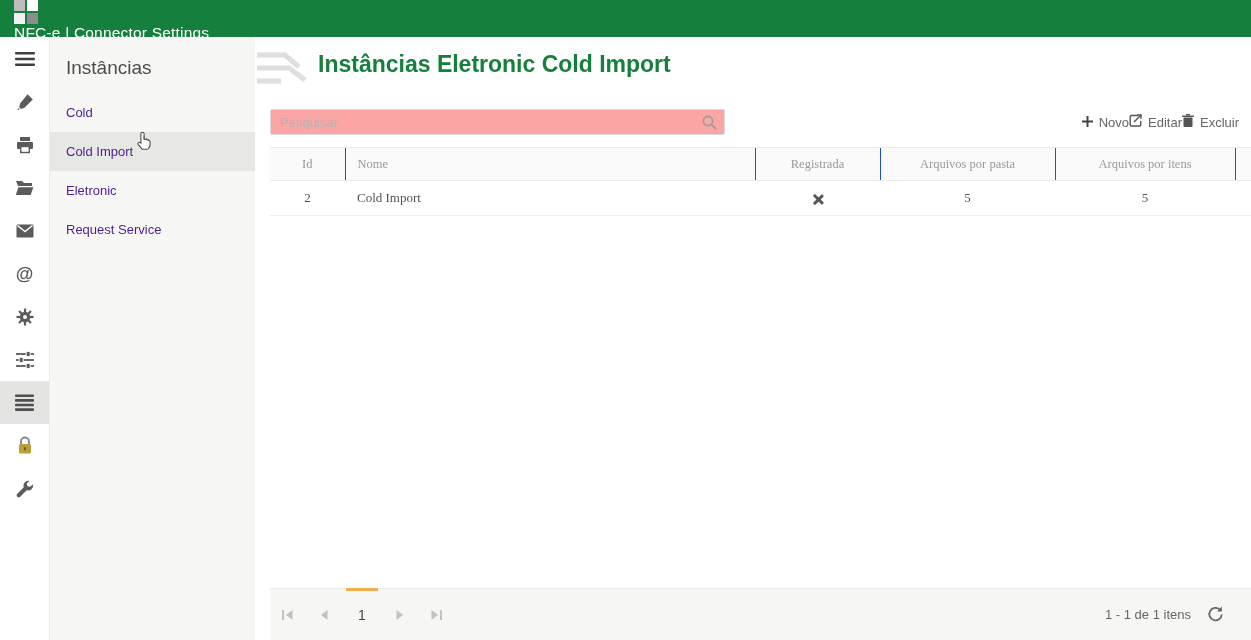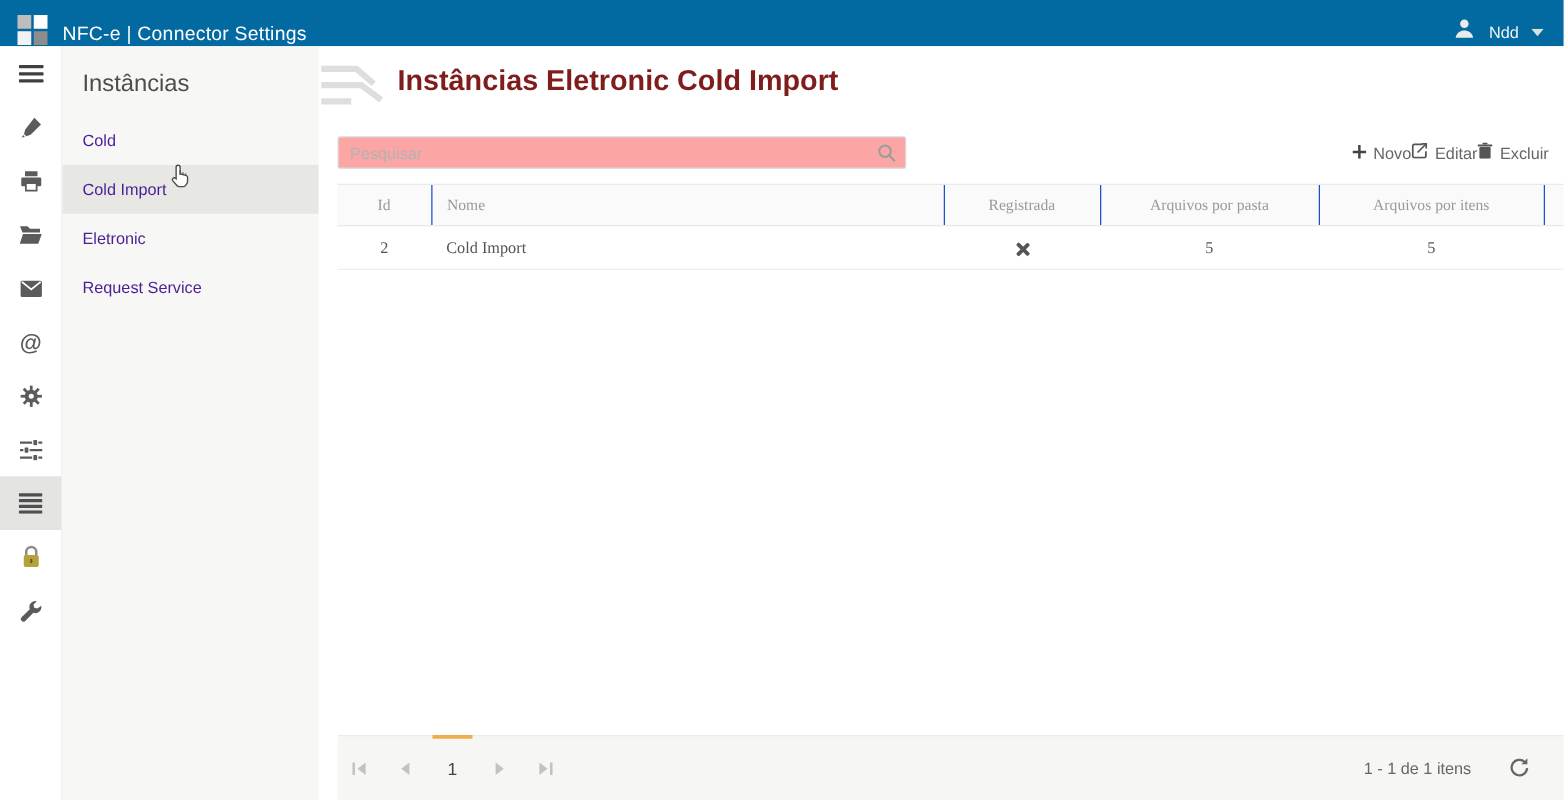--- a/index.html
+++ b/index.html
@@ -6,22 +6,22 @@
   html,body { width:1251px; height:640px; }
   body {
     font-family: "Liberation Sans", sans-serif;
     background:#fff; overflow:hidden; position:relative;
   }
   .app { position:relative; width:1251px; height:640px; }
 
   
   .topbar {
     position:absolute; top:0; left:0; right:0; height:37px;
-    background:#0369a1; display:flex; align-items:flex-end;
-    padding:0 16px 0 14px; color:#fff;
+    background:#15803d; display:flex; align-items:flex-start;
+    padding:0 16px 0 14px; color:#fff;flex-direction:column;
   }
   .logo { width:25px; height:25px; display:grid; grid-template-columns:11px 11px; grid-template-rows:11px 11px; gap:2px; margin-right:11px; }
   .logo span:nth-child(1){ background:#bdbdbd; }
   .logo span:nth-child(2){ background:#ffffff; }
   .logo span:nth-child(3){ background:#f2f2f2; }
   .logo span:nth-child(4){ background:#8d8d8d; }
   .brand { font-size:15.5px; font-weight:400; letter-spacing:.2px; }
   .topbar-right { margin-left:auto; display:flex; align-items:center; gap:10px; cursor:pointer; }
   .user-label { font-size:13px; color:#f2f5f2; }
 
@@ -51,21 +51,21 @@
     font-size:13px; color:#4c1d95; cursor:pointer;
   }
   .side-item.selected { background:#e7e7e4; }
 
   
   .main { position:absolute; top:37px; left:255px; right:0; bottom:0; background:#fff; }
 
   .watermark { position:absolute; left:0; top:6px; opacity:1; }
   .page-title {
     position:absolute; left:63px; top:14px;
-    font-size:23px; font-weight:bold; color:#7f1d1d;
+    font-size:23px; font-weight:bold; color:#15803d;
   }
 
   .toolbar {
     position:absolute; left:15px; right:12px; top:71px; height:28px;
     display:flex; align-items:center;
   }
   .search-box { position:relative; width:455px; }
   .search-box input {
     width:100%; height:26px; border:1px solid #d9d9d9; border-radius:2px;
     padding:0 30px 0 9px; font-size:13px; color:#444; outline:none;
@@ -120,21 +120,21 @@
     width:24px; height:24px; display:flex; align-items:center; justify-content:center;
     background:none; border:none; cursor:pointer; padding:0;
   }
   .pg-page {
     width:28px; height:26px; display:flex; align-items:center; justify-content:center;
     font-size:14px; color:#444; background:none; border:none; cursor:pointer;
     font-family:"Liberation Sans", sans-serif;
   }
   .pager-right {
     position:absolute; right:0; top:0; height:100%; padding-right:24px;
-    display:flex; align-items:center; gap:26px;
+    display:flex; align-items:center; gap:12px;
   }
   .pager-info { font-size:13px; color:#666; }
 
   .cursor-overlay { position:absolute; left:136px; top:131px; z-index:50; pointer-events:none; }
 </style>
 </head>
 <body>
 
 <div class="app">
 

